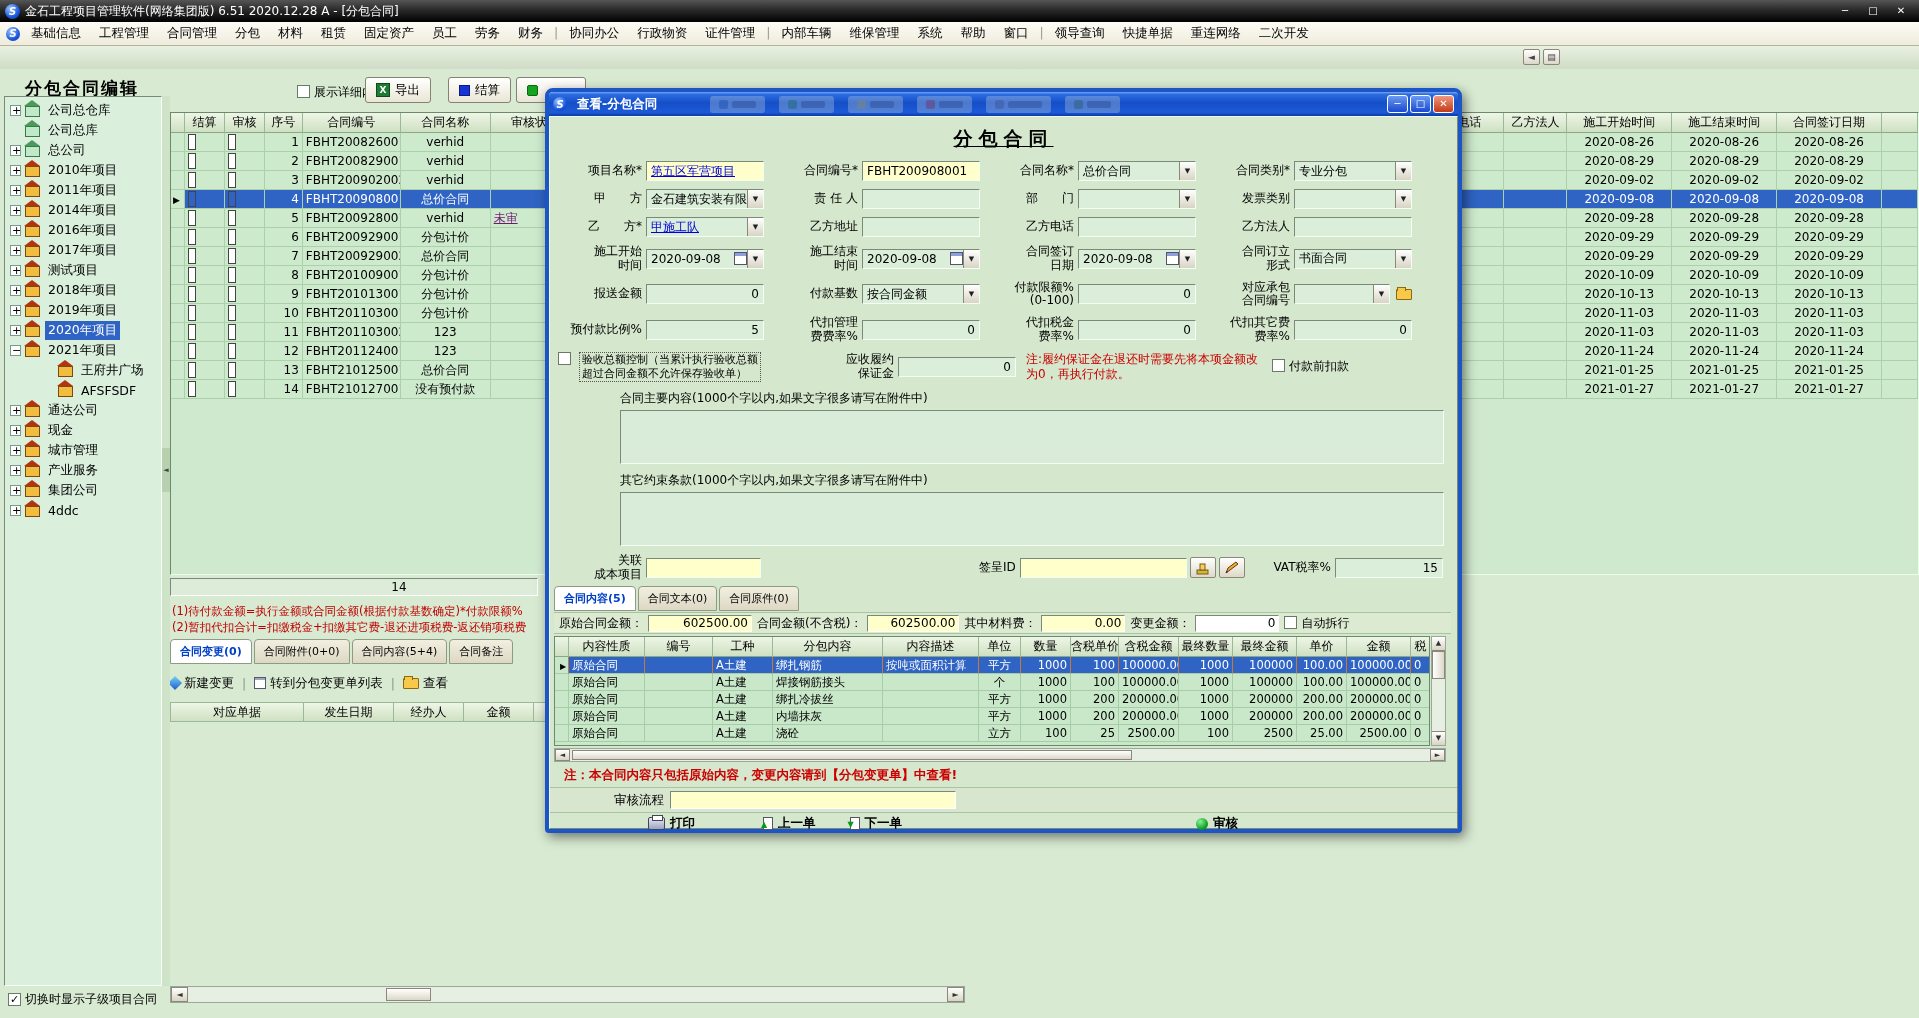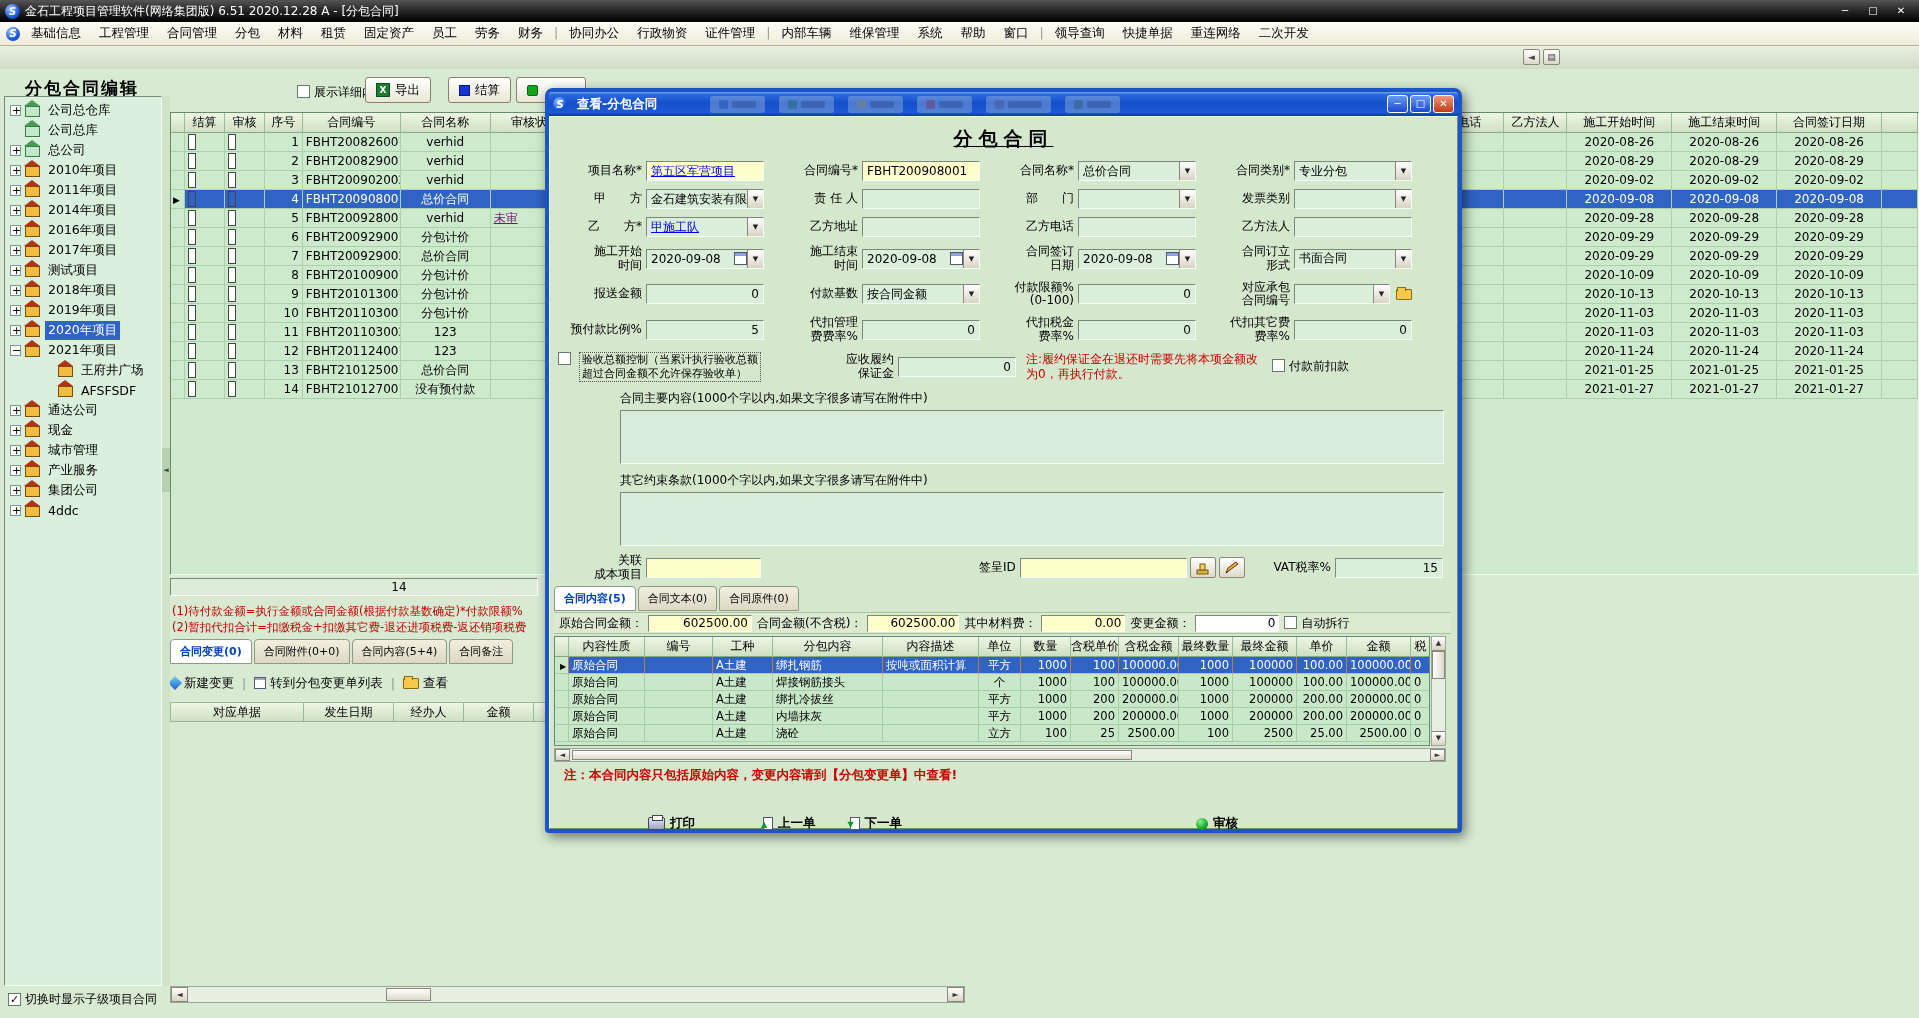--- a/index.html
+++ b/index.html
@@ -1004,20 +1004,24 @@
         <div class="sa b">▼</div>
       </div>
     <div id="ihscroll">
         <span class="sbtn">◄</span>
         <span class="hthumb"></span>
         <span class="sbtn right">►</span>
       </div>
 
     <div id="dnote">注：本合同内容只包括原始内容，变更内容请到【分包变更单】中查看!</div>
 
+    <div id="dflow">
+      <span>审核流程</span>
+      <span class="fbox"></span>
+    </div>
 
     <div id="dbtns">
       <span class="b">
           <span class="prt"></span>
           <span>打印</span>
         </span>
       <span class="sp1"></span>
       <span class="b">
           <span class="doc up"></span>
           <span>上一单</span>

